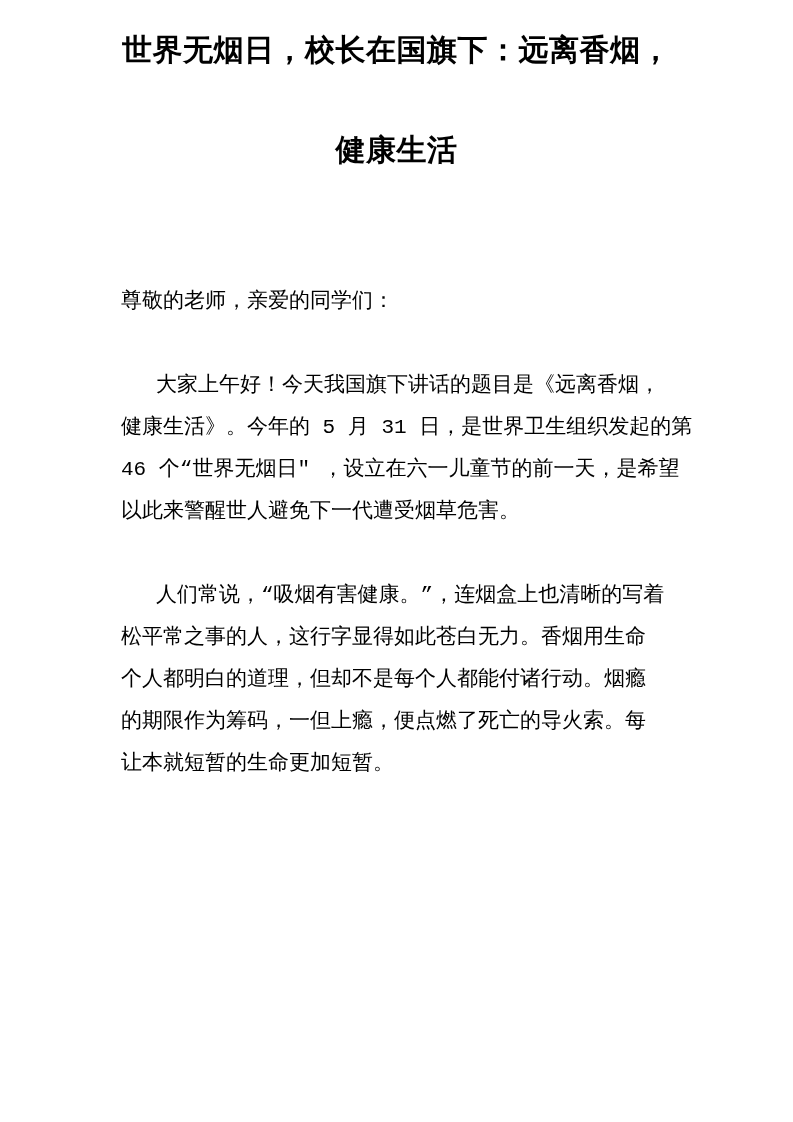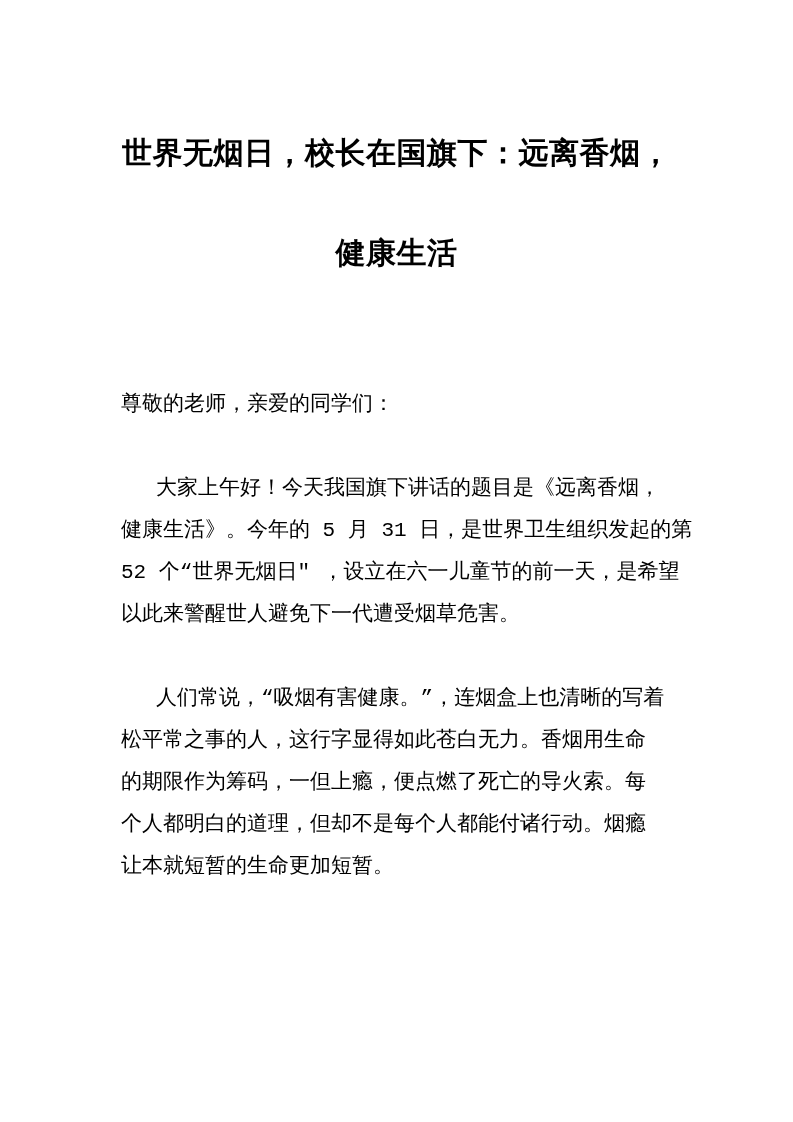--- a/index.html
+++ b/index.html
@@ -6,21 +6,20 @@
   .page {
     position: relative;
     width: 793px;
     height: 1122px;
     background: #ffffff;
     color: #000000;
     font-family: "Liberation Sans", "DejaVu Sans", sans-serif;
     overflow: hidden;
   }
   .title-block {
-    padding-top: 103px;
     text-align: center;
     font-size: 30px;
     font-weight: 700;
     line-height: 100px;
     letter-spacing: 0.5px;
   }
   .body-block {
     margin-top: 81px;
     margin-left: 121px;
     margin-right: 60px;
@@ -43,28 +42,28 @@
     <div class="text-line">健康生活</div>
   </div>
 
   <div class="body-block">
 
     <div class="text-line">尊敬的老师，亲爱的同学们：</div>
 
     <div class="para">
       <div class="text-line indent">大家上午好！今天我国旗下讲话的题目是《远离香烟，</div>
       <div class="text-line">健康生活》。今年的 5 月 31 日，是世界卫生组织发起的第</div>
-      <div class="text-line">52 个“世界无烟日″ ，设立在六一儿童节的前一天，是希望</div>
+      <div class="text-line">46 个“世界无烟日″ ，设立在六一儿童节的前一天，是希望</div>
       <div class="text-line">以此来警醒世人避免下一代遭受烟草危害。</div>
     </div>
 
     <div class="para">
       <div class="text-line indent">人们常说，“吸烟有害健康。”，连烟盒上也清晰的写着</div>
       <div class="text-line">松平常之事的人，这行字显得如此苍白无力。香烟用生命</div>
+      <div class="text-line">个人都明白的道理，但却不是每个人都能付诸行动。烟瘾</div>
       <div class="text-line">的期限作为筹码，一但上瘾，便点燃了死亡的导火索。每</div>
-      <div class="text-line">个人都明白的道理，但却不是每个人都能付诸行动。烟瘾</div>
       <div class="text-line">让本就短暂的生命更加短暂。</div>
     </div>
 
 
   </div>
 
 </div>
 
 </body></html>

